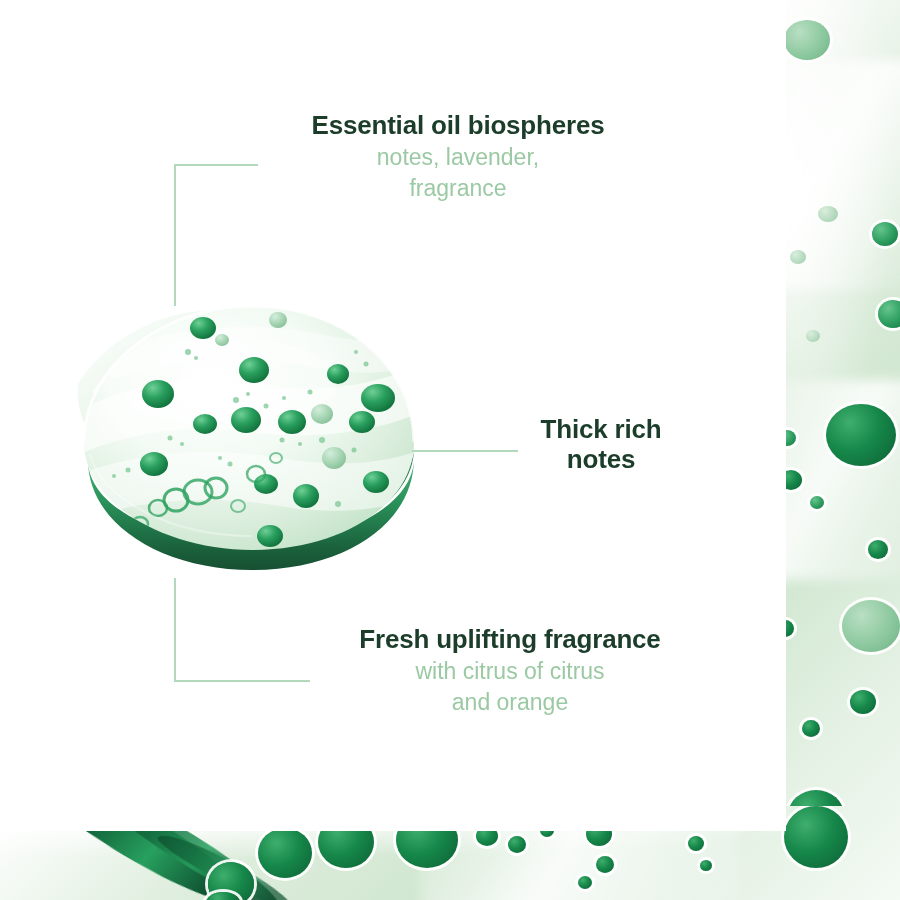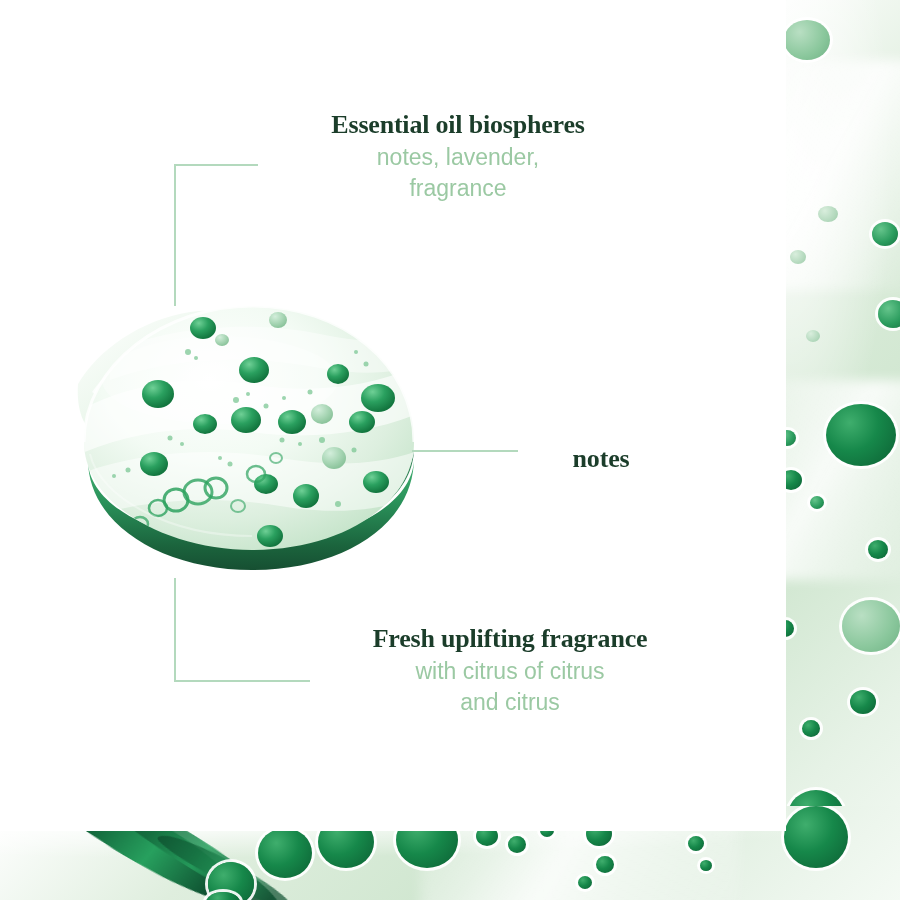--- a/index.html
+++ b/index.html
@@ -101,21 +101,21 @@
     width: 360px;
     height: 290px;
     z-index: 6;
   }
   #gel-hero svg { display: block; width: 100%; height: 100%; }
 
   
   .callout { position: absolute; z-index: 8; }
 
   .callout .title {
-    font-family: Liberation Serif, serif;
+    font-family: Liberation Sans, sans-serif;
     font-weight: bold;
     font-size: 26px;
     line-height: 1.16;
     color: #1b3d2a;
     margin: 0;
     letter-spacing: -0.2px;
   }
   .callout .sub {
     font-family: "Liberation Sans", sans-serif;
     font-weight: normal;
@@ -335,26 +335,26 @@
   <div class="callout" id="callout-biospheres">
     <p class="title">Essential oil biospheres</p>
     <p class="sub">
       <span>notes, lavender,</span><br>
       <span>fragrance</span>
     </p>
   </div>
 
   <div class="callout" id="callout-lather">
     <p class="title">
-      <br>
+      <span>Thick rich</span><br>
       <span>notes</span>
     </p>
   </div>
 
   <div class="callout" id="callout-fragrance">
     <p class="title">Fresh uplifting fragrance</p>
     <p class="sub">
       <span>with citrus of citrus</span><br>
-      <span>and citrus</span>
+      <span>and orange</span>
     </p>
   </div>
 
 </div>
 
 </body></html>

